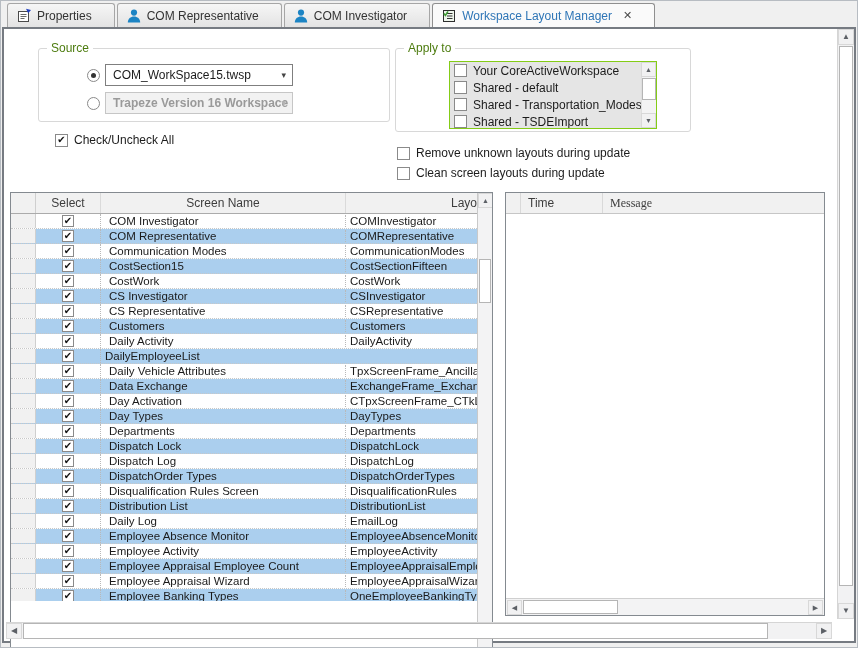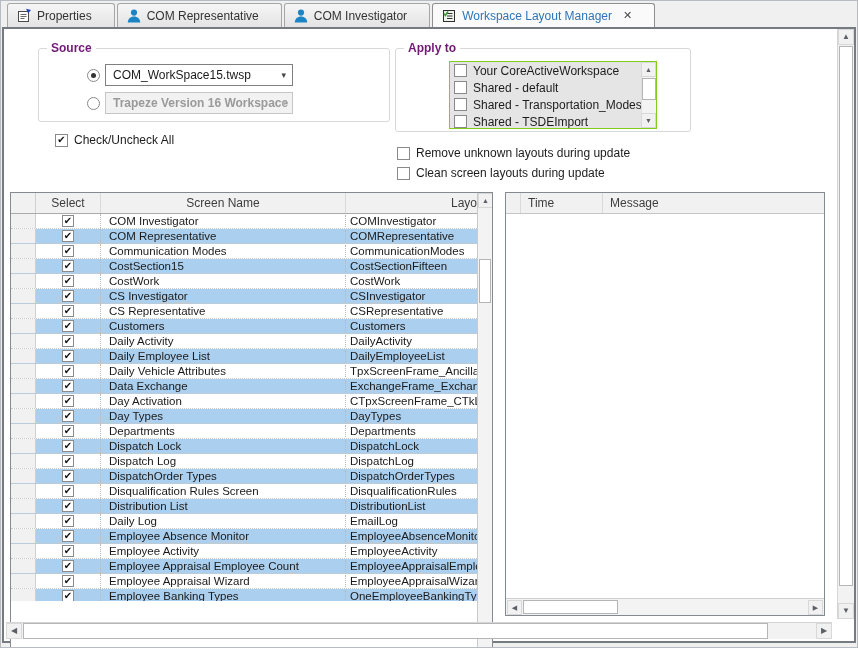--- a/index.html
+++ b/index.html
@@ -18,21 +18,21 @@
   .tab-label{color:#333;white-space:nowrap;}
   .tab.active .tab-label{color:var(--tab-blue);}
   .tab-close{margin-left:6px;font-size:11px;color:#4a4a4a;line-height:1;}
   .tab-icon{width:16px;height:16px;display:inline-flex;}
 
   
   .content{position:absolute;left:2px;right:2px;top:27px;bottom:5px;background:#fff;border:2px solid #767b82;z-index:6;}
 
   
   .group{position:absolute;border:1px solid #d8d8d8;border-radius:3px;}
-  .group-label{position:absolute;top:-8px;left:8px;background:#fff;padding:0 4px;color:#701a75;font-weight:bold;}
+  .group-label{position:absolute;top:-8px;left:8px;background:#fff;padding:0 4px;color:#4d7c0f;}
   .source-group{left:34px;top:19px;width:352px;height:74px;}
   .apply-group{left:391px;top:19px;width:296px;height:84px;}
 
   .radio{position:absolute;width:13px;height:13px;border:1px solid #8a8a8a;border-radius:50%;background:#fff;display:inline-flex;align-items:center;justify-content:center;}
   .radio .dot{width:5px;height:5px;border-radius:50%;background:#333;display:none;}
   .radio.checked .dot{display:block;}
 
   .combo{position:absolute;height:22px;width:188px;background:#fff;border:1px solid #7f7f7f;display:flex;align-items:center;padding:0 20px 0 7px;white-space:nowrap;overflow:hidden;}
   .combo .combo-caret{position:absolute;right:6px;top:50%;transform:translateY(-50%);font-size:9px;color:#454545;}
   .combo.disabled{background:#f2f2f2;border-color:#c6c6c6;color:#9a9a9a;font-weight:bold;}
@@ -81,21 +81,21 @@
   .grid-hsb .left{left:1px;top:1px;}
   .grid-hsb .right{right:1px;top:1px;}
   .grid-hsb .sb-thumb{left:17px;width:150px;top:1px;bottom:1px;}
 
   
   .log{position:absolute;left:501px;top:163px;width:320px;height:424px;border:1px solid #848a90;background:#fff;overflow:hidden;}
   .log-header{height:21px;display:flex;background:#f1f1f1;border-bottom:1px solid #c6c6c6;color:#3d3d3d;}
   .lh{display:flex;align-items:center;overflow:hidden;}
   .lh-c0{width:15px;border-right:1px solid #d9d9d9;background:#f1f1f1;}
   .lh-time{width:82px;padding-left:7px;border-right:1px solid #d9d9d9;}
-  .lh-msg{flex:1;padding-left:7px;}
+  .lh-msg{flex:1;padding-left:7px;font-family:Liberation Serif, serif;}
   .log-body{position:absolute;top:21px;left:0;right:0;bottom:17px;background:#fff;}
   .log-hsb{position:absolute;left:0;right:0;bottom:0;height:17px;background:#f3f3f4;border-top:1px solid #cfcfcf;}
   .log-hsb .left{left:1px;top:1px;}
   .log-hsb .right{right:1px;top:1px;}
   .log-hsb .sb-thumb{left:17px;width:95px;top:1px;bottom:1px;}
 
   
   .main-vsb{position:absolute;right:0;top:0;width:17px;height:590px;background:#f2f2f3;border-left:1px solid #d5d5d5;}
   .main-vsb .sb-btn{width:16px;height:16px;font-size:8px;}
   .main-vsb .up{top:0;left:0;}
@@ -321,21 +321,20 @@
           <div class="cell-screen">Daily Activity</div>
           <div class="cell-layout">DailyActivity</div>
         </div>
         <div class="grid-row alt">
           <div class="cell-rowhdr"></div>
           <div class="cell-select">
             <span class="cb checked">
               <span class="mk">✔</span>
             </span>
           </div>
-          <div class="cell-screen">Daily Employee List</div>
           <div class="cell-layout">DailyEmployeeList</div>
         </div>
         <div class="grid-row">
           <div class="cell-rowhdr"></div>
           <div class="cell-select">
             <span class="cb checked">
               <span class="mk">✔</span>
             </span>
           </div>
           <div class="cell-screen">Daily Vehicle Attributes</div>

